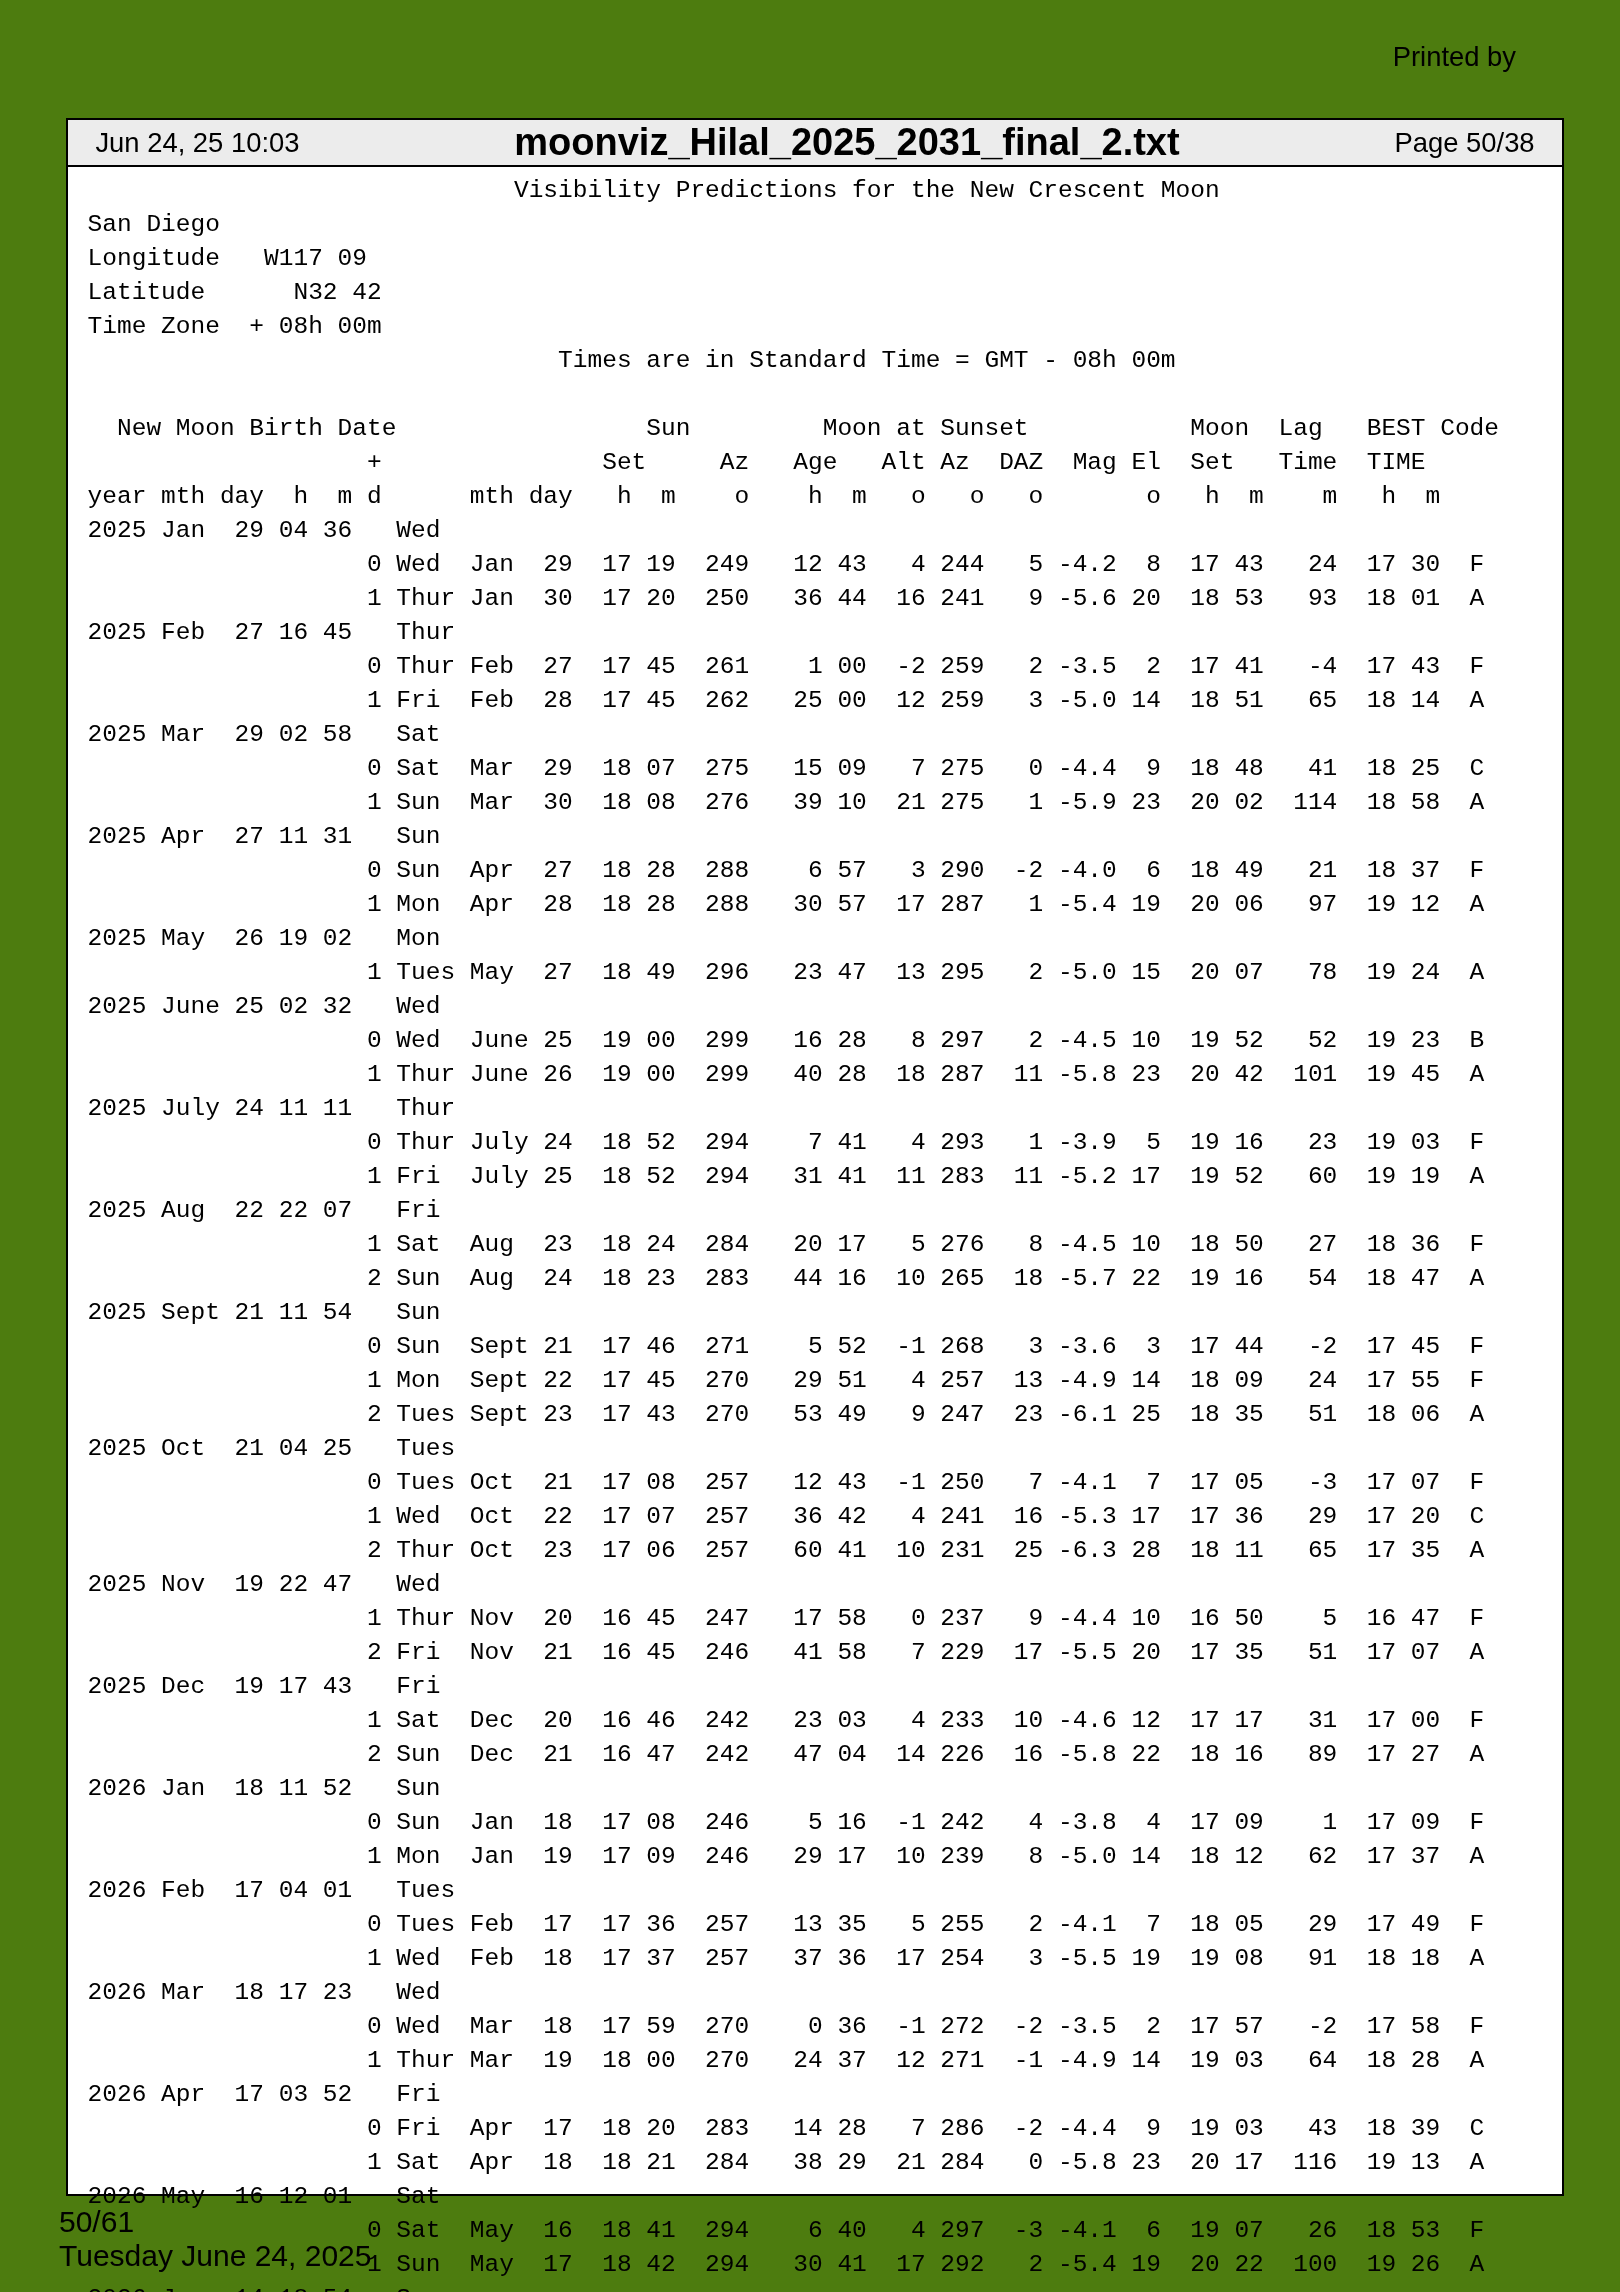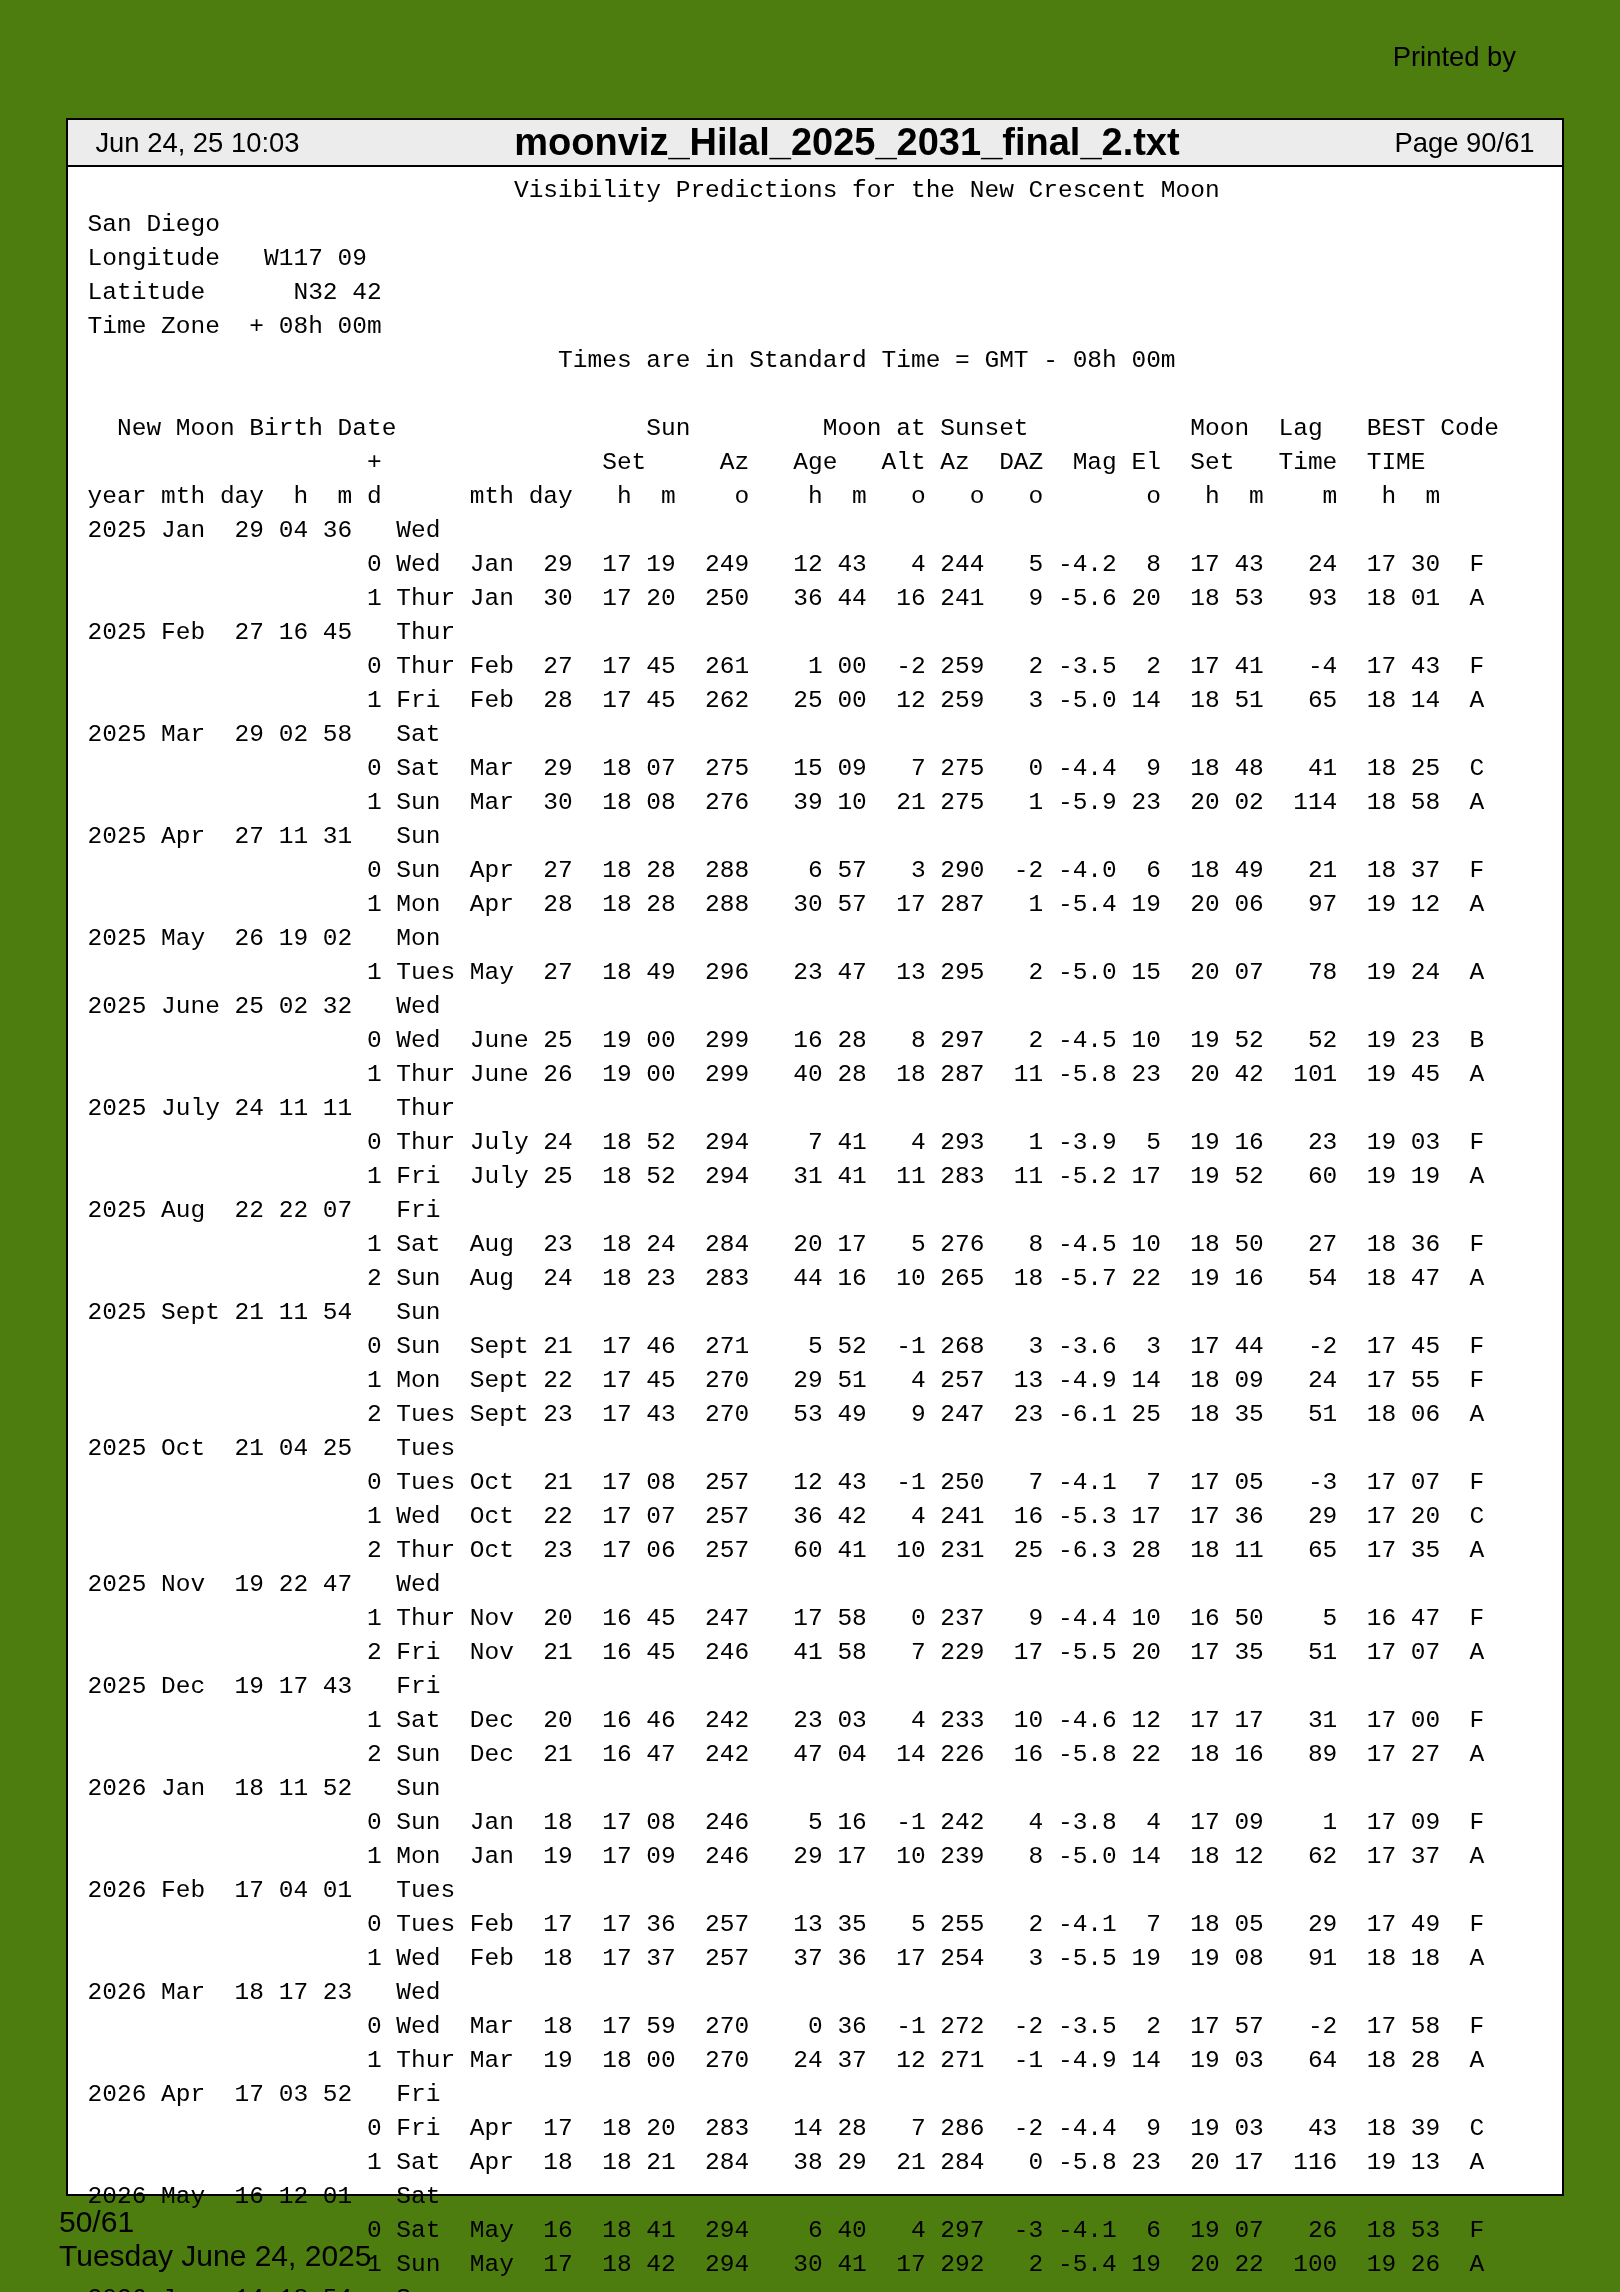--- a/index.html
+++ b/index.html
@@ -79,21 +79,21 @@
 <body>
 
 <div class="page">
 
   <div class="printed-by">Printed by</div>
 
   <div class="doc-frame">
     <div class="doc-header">
       <span class="hdr-date">Jun 24, 25 10:03</span>
       <span class="hdr-file">moonviz_Hilal_2025_2031_final_2.txt</span>
-      <span class="hdr-page">Page 90/61</span>
+      <span class="hdr-page">Page 50/38</span>
     </div>
     <pre class="doc-body">                             Visibility Predictions for the New Crescent Moon
 San Diego
 Longitude   W117 09
 Latitude      N32 42
 Time Zone  + 08h 00m
                                 Times are in Standard Time = GMT - 08h 00m
 
   New Moon Birth Date                 Sun         Moon at Sunset           Moon  Lag   BEST Code
                    +               Set     Az   Age   Alt Az  DAZ  Mag El  Set   Time  TIME

